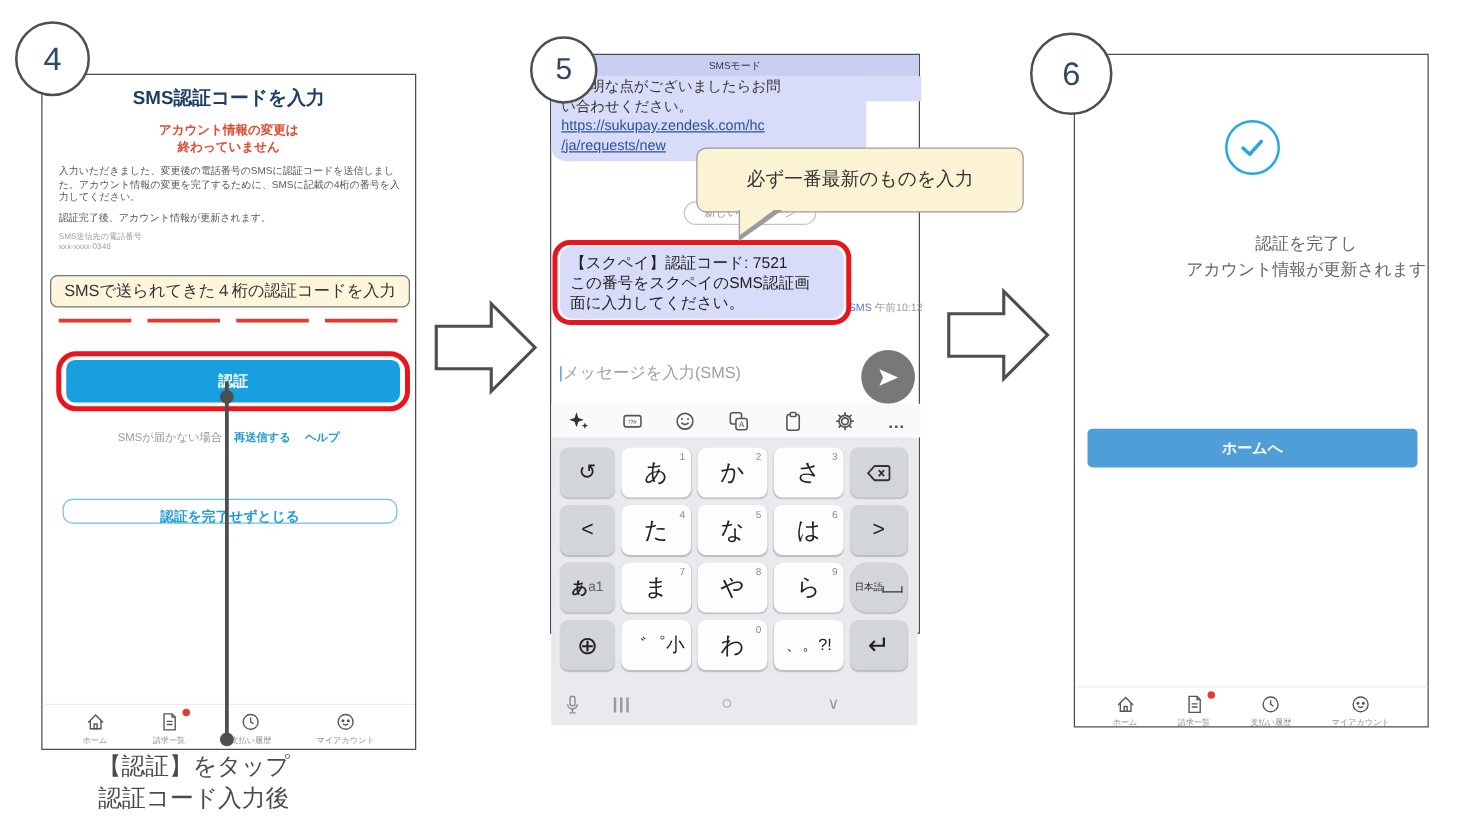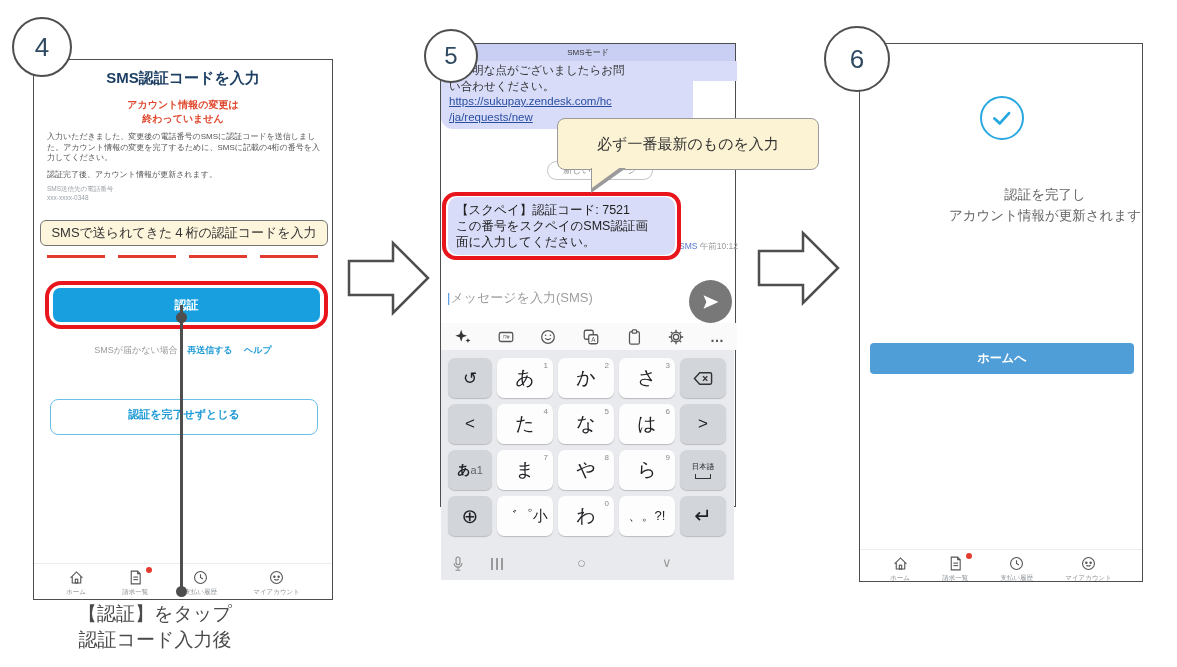--- a/index.html
+++ b/index.html
@@ -49,21 +49,21 @@
 
     <div class="redbox" style="left:11px;top:221px;width:283px;height:48px;border-radius:16px;"></div>
     <div class="p center" style="left:19px;top:228px;width:267px;height:34px;background:#189fdf;border-radius:7px;color:#fff;font-size:12px;font-weight:bold;line-height:34px;">認証</div>
 
     <div class="p center" style="top:284px;font-size:9px;white-space:nowrap;">
       <span style="color:#9a9a9a;">SMSが届かない場合</span>
       <span style="color:#1e9ad6;font-weight:bold;margin-left:7px;">再送信する</span>
       <span style="color:#1e9ad6;font-weight:bold;margin-left:9px;">ヘルプ</span>
     </div>
 
-    <div class="p center" style="left:16px;top:339px;width:268px;height:36px;border:1.5px solid #6ac0e8;border-radius:8px;color:#1e9ad6;font-size:11px;font-weight:bold;line-height:28px;">認証を完了せずとじる</div>
+    <div class="p center" style="left:16px;top:339px;width:268px;height:20px;border:1.5px solid #6ac0e8;border-radius:8px;color:#1e9ad6;font-size:11px;font-weight:bold;line-height:28px;">認証を完了せずとじる</div>
 
     <div class="appnav" style="top:503px;">
       <div class="navitem">
         <svg width="17" height="17" viewBox="0 0 20 20">
             <g fill="none" stroke="#555" stroke-width="1.3">
               <path d="M3,10.5 L10,3.5 L17,10.5"></path>
               <path d="M5,8.8 V16.5 H15 V8.8"></path>
               <rect x="8.6" y="12" width="2.8" height="4.5"></rect>
             </g>
           </svg>
@@ -242,21 +242,21 @@
           <span class="sup">7</span>
         </div>
       <div class="key">
           <span>や</span>
           <span class="sup">8</span>
         </div>
       <div class="key">
           <span>ら</span>
           <span class="sup">9</span>
         </div>
-      <div class="key mod" style="flex-direction:column;font-size:7.5px;">
+      <div class="key mod" style="font-size:7.5px;border-radius:14px;">
           <span>日本語</span>
           <span class="spaceglyph"></span>
         </div>
 
       <div class="key mod" style="font-size:20px;">
           <span>⊕</span>
         </div>
       <div class="key" style="font-size:15px;">
           <span>゛゜小</span>
         </div>

